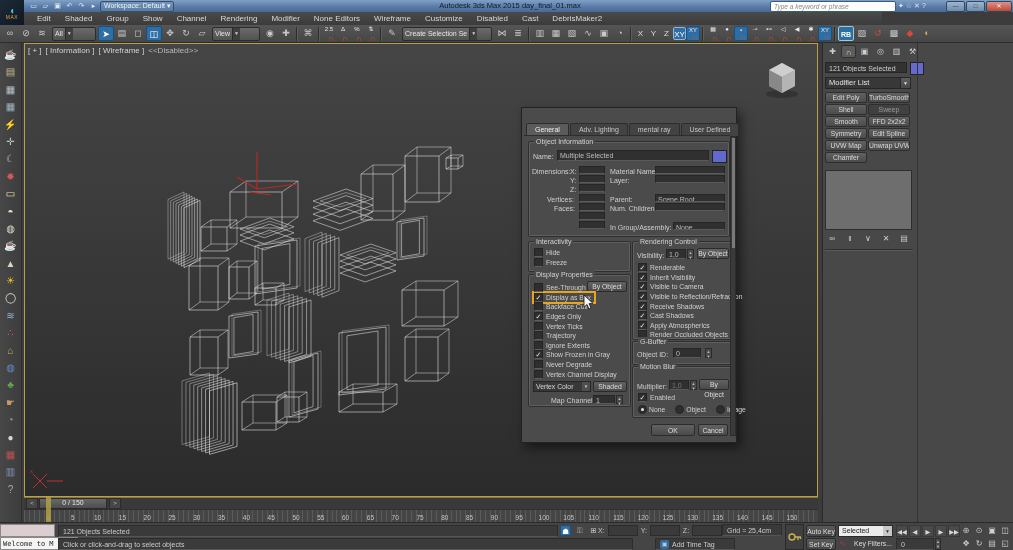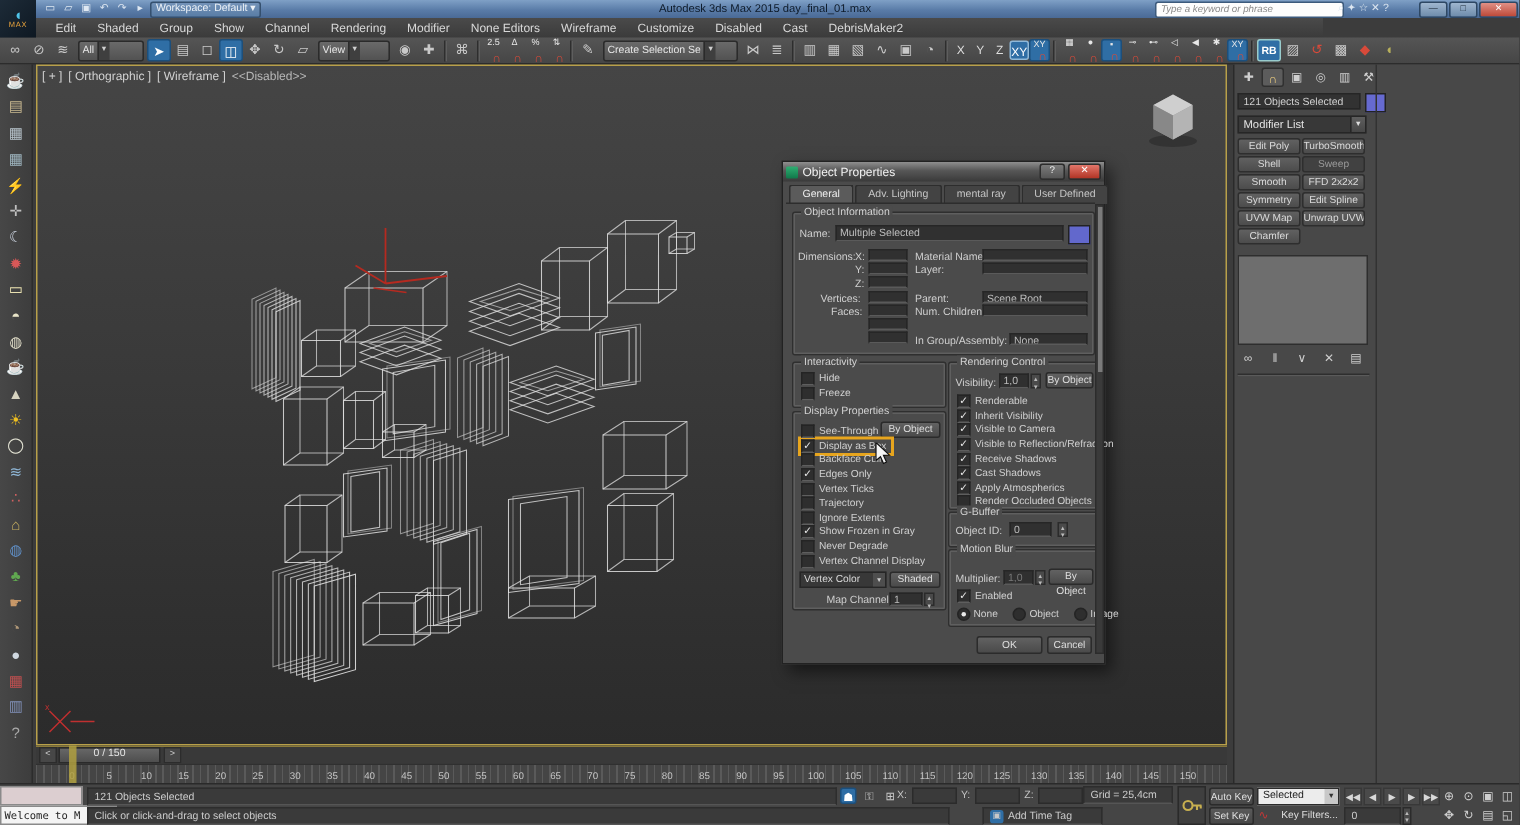--- a/index.html
+++ b/index.html
@@ -317,21 +317,21 @@
     <span class="lt-ico" style="color: rgb(176, 152, 120);">◔</span>
     <span class="lt-ico" style="color: rgb(208, 216, 224);">●</span>
     <span class="lt-ico" style="color: rgb(192, 80, 80);">▦</span>
     <span class="lt-ico" style="color: rgb(128, 144, 184);">▥</span>
     <span class="lt-ico" style="color: rgb(168, 168, 168);">?</span>
   </div>
 
 <div class="abs" id="viewport">
   <div class="abs" id="vp-label">
     <span>[ + ]</span>
-    <span>[ Orthographic ]</span>
+    <span>[ Information ]</span>
     <span>[ Wireframe ]</span>
     <span style="color:#b8b8b8">&lt;&lt;Disabled&gt;&gt;</span>
   </div>
   <svg class="abs" id="scene-svg" width="792" height="452">
       <polygon points="143,155.44 159,148 159,207.768 143,215.208" fill="none" stroke="#e2e2e2" stroke-width="0.7" opacity="0.55"></polygon>
       <polygon points="145.66666666666666,156.84 161.66666666666666,149.4 161.66666666666666,209.168 145.66666666666666,216.608" fill="none" stroke="#e2e2e2" stroke-width="0.7" opacity="0.6000000000000001"></polygon>
       <polygon points="148.33333333333334,158.24 164.33333333333334,150.8 164.33333333333334,210.568 148.33333333333334,218.008" fill="none" stroke="#e2e2e2" stroke-width="0.7" opacity="0.65"></polygon>
       <polygon points="151,159.64 167,152.2 167,211.968 151,219.408" fill="none" stroke="#e2e2e2" stroke-width="0.7" opacity="0.7000000000000001"></polygon>
       <polygon points="153.66666666666666,161.04 169.66666666666666,153.6 169.66666666666666,213.368 153.66666666666666,220.808" fill="none" stroke="#e2e2e2" stroke-width="0.7" opacity="0.75"></polygon>
       <polygon points="156.33333333333334,162.44 172.33333333333334,155 172.33333333333334,214.768 156.33333333333334,222.208" fill="none" stroke="#e2e2e2" stroke-width="0.7" opacity="0.8"></polygon>
@@ -576,26 +576,20 @@
     </div>
   <div class="abs" style="left:960px;top:15px;display:flex;gap:1px" id="navrow2">
       <span class="nav-ico">✥</span>
       <span class="nav-ico">↻</span>
       <span class="nav-ico">▤</span>
       <span class="nav-ico">◱</span>
     </div>
 </div>
 
 <div class="abs" id="dialog">
-  <div class="abs" id="dlg-title">
-    <span class="ticon"></span>
-    <span class="ttext">Object Properties</span>
-    <span class="dlg-tbtn">?</span>
-    <span class="dlg-tbtn close">✕</span>
-  </div>
   <div class="abs" id="dlg-tabs">
       <span class="dtab active">General</span>
       <span class="dtab">Adv. Lighting</span>
       <span class="dtab">mental ray</span>
       <span class="dtab">User Defined</span>
     </div>
   <div class="abs" id="dlg-body"></div>
 
   <div class="grp" style="left:6px;top:33px;width:200px;height:94px">
     <span class="grp-lab">Object Information</span>

